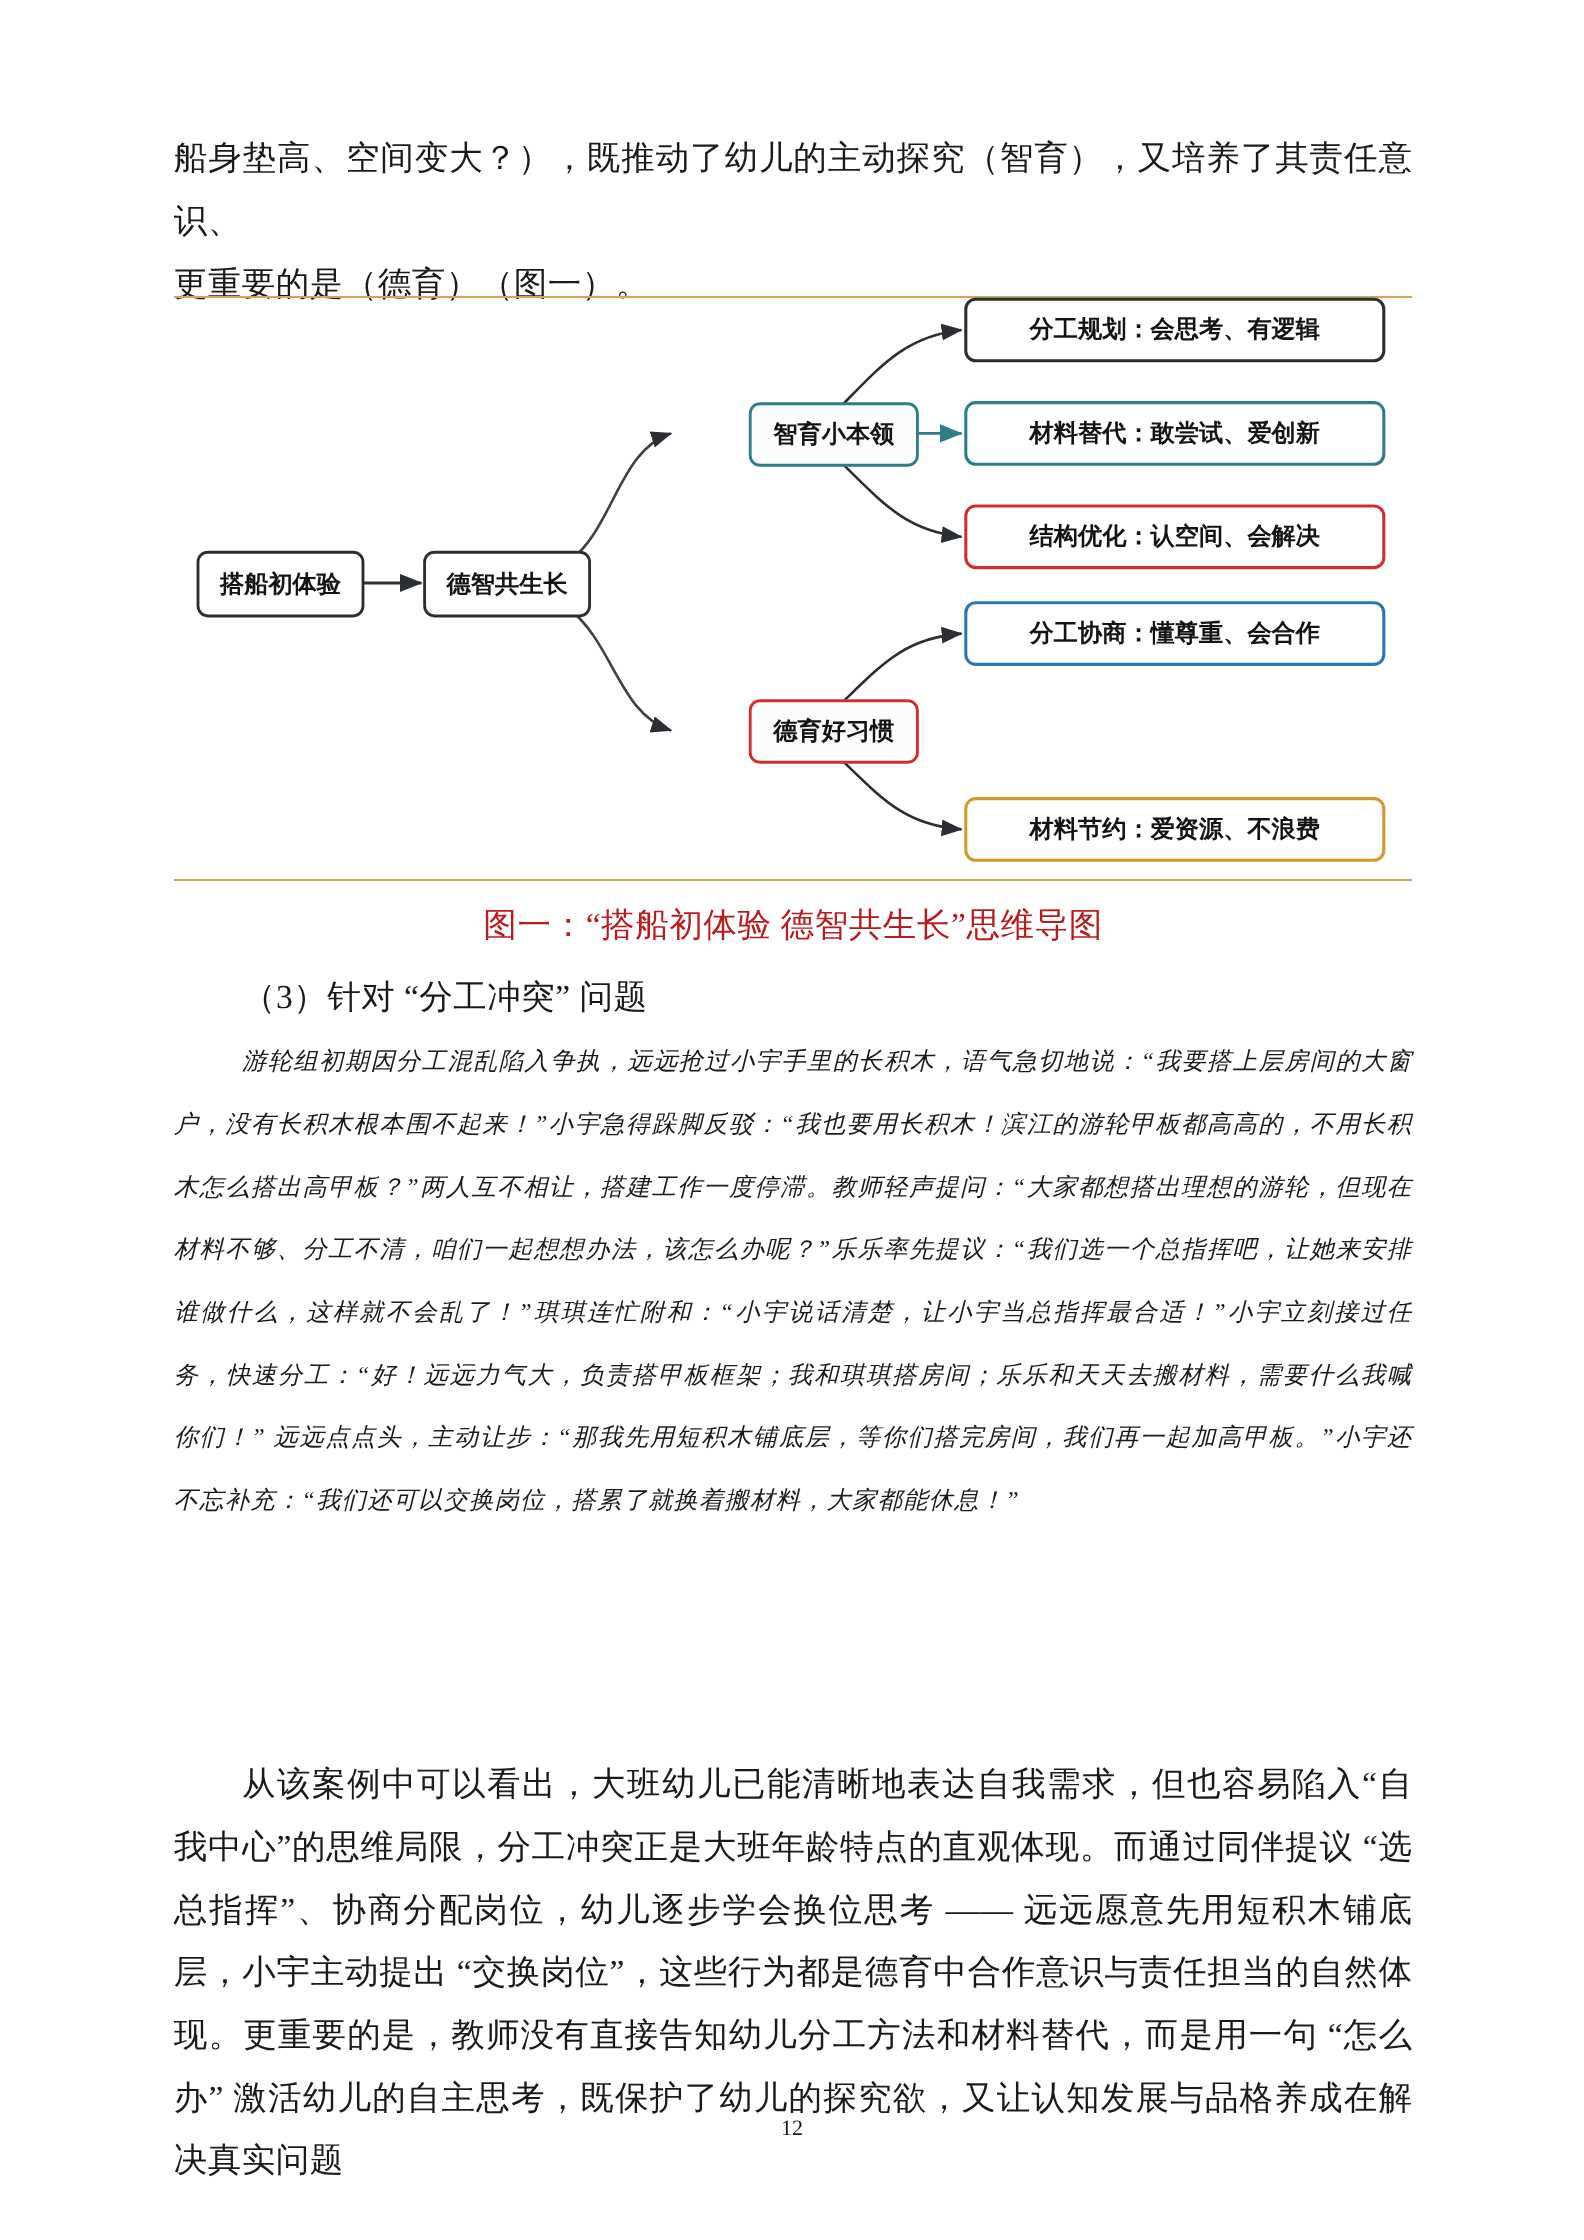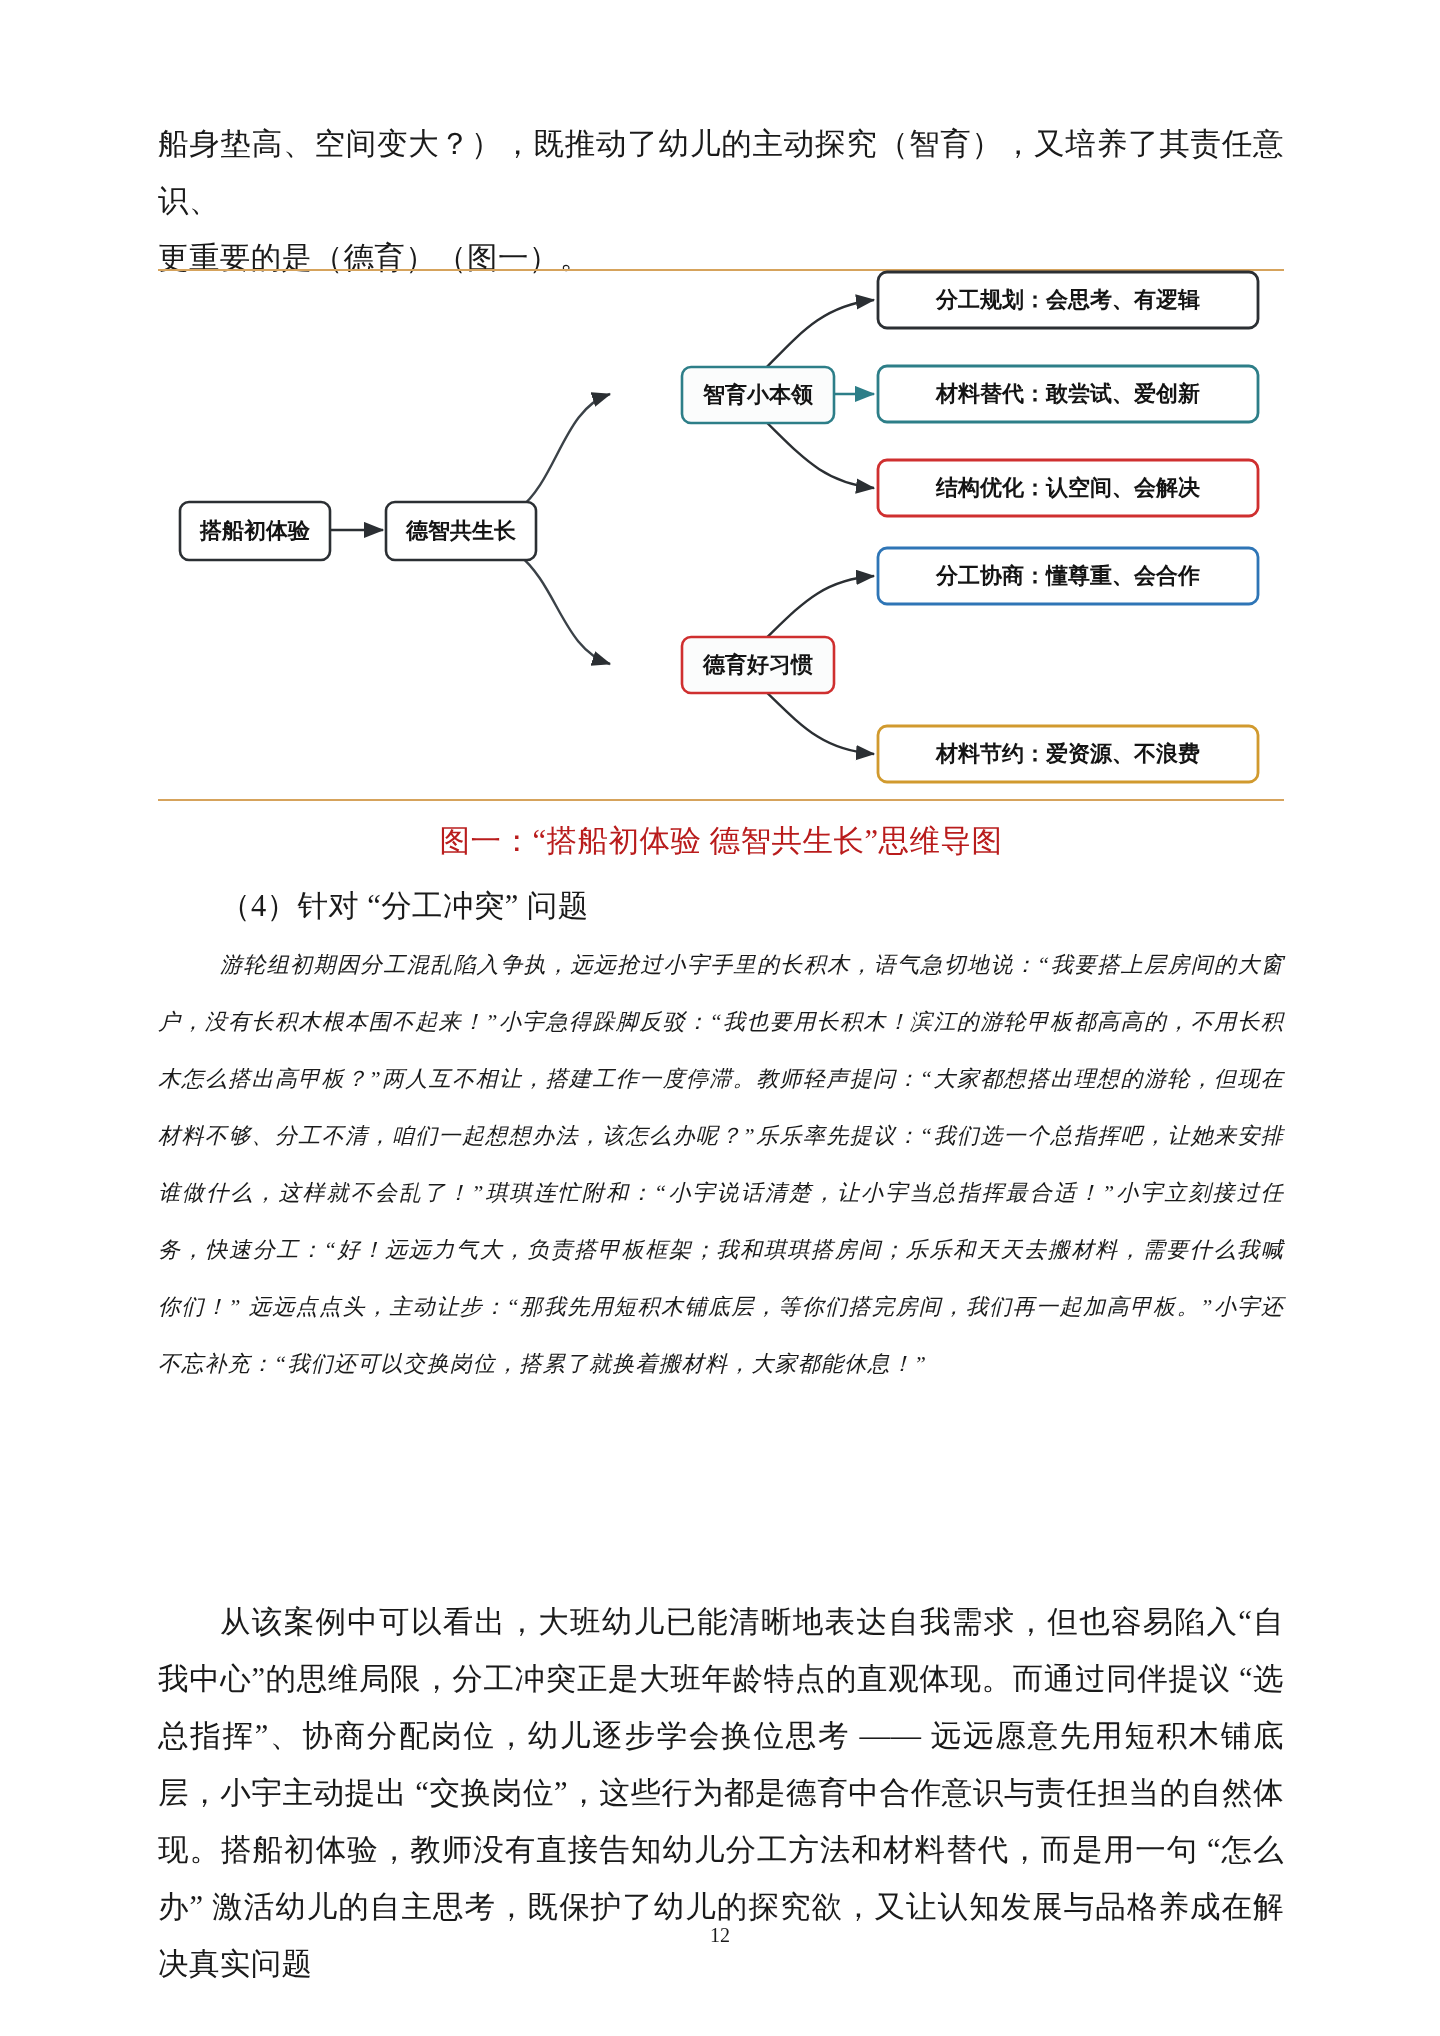--- a/index.html
+++ b/index.html
@@ -172,26 +172,26 @@
       <g>
         <rect x="720" y="462" width="380" height="56" rx="9" ry="9" fill="#ffffff" stroke="#d19a2e" stroke-width="2.8"></rect>
         <text class="node-label" x="910" y="491">材料节约：爱资源、不浪费</text>
       </g>
     </svg>
   </div>
 
   <div class="fig-caption">图一：“搭船初体验 德智共生长”思维导图</div>
 
   <div class="body-col" style="top:862px;">
-    <p class="para indent2">（4）针对 “分工冲突” 问题</p>
+    <p class="para indent2">（3）针对 “分工冲突” 问题</p>
   </div>
 
   <div class="body-col" style="top:920px;">
     <p class="para kai indent2">游轮组初期因分工混乱陷入争执，远远抢过小宇手里的长积木，语气急切地说：“我要搭上层房间的大窗户，没有长积木根本围不起来！”小宇急得跺脚反驳：“我也要用长积木！滨江的游轮甲板都高高的，不用长积木怎么搭出高甲板？”两人互不相让，搭建工作一度停滞。教师轻声提问：“大家都想搭出理想的游轮，但现在材料不够、分工不清，咱们一起想想办法，该怎么办呢？”乐乐率先提议：“我们选一个总指挥吧，让她来安排谁做什么，这样就不会乱了！”琪琪连忙附和：“小宇说话清楚，让小宇当总指挥最合适！”小宇立刻接过任务，快速分工：“好！远远力气大，负责搭甲板框架；我和琪琪搭房间；乐乐和天天去搬材料，需要什么我喊你们！” 远远点点头，主动让步：“那我先用短积木铺底层，等你们搭完房间，我们再一起加高甲板。”小宇还不忘补充：“我们还可以交换岗位，搭累了就换着搬材料，大家都能休息！”</p>
   </div>
 
   <div class="body-col" style="top:1578px;">
-    <p class="para indent2">从该案例中可以看出，大班幼儿已能清晰地表达自我需求，但也容易陷入“自我中心”的思维局限，分工冲突正是大班年龄特点的直观体现。而通过同伴提议 “选总指挥”、协商分配岗位，幼儿逐步学会换位思考 —— 远远愿意先用短积木铺底层，小宇主动提出 “交换岗位”，这些行为都是德育中合作意识与责任担当的自然体现。搭船初体验，教师没有直接告知幼儿分工方法和材料替代，而是用一句 “怎么办” 激活幼儿的自主思考，既保护了幼儿的探究欲，又让认知发展与品格养成在解决真实问题</p>
+    <p class="para indent2">从该案例中可以看出，大班幼儿已能清晰地表达自我需求，但也容易陷入“自我中心”的思维局限，分工冲突正是大班年龄特点的直观体现。而通过同伴提议 “选总指挥”、协商分配岗位，幼儿逐步学会换位思考 —— 远远愿意先用短积木铺底层，小宇主动提出 “交换岗位”，这些行为都是德育中合作意识与责任担当的自然体现。更重要的是，教师没有直接告知幼儿分工方法和材料替代，而是用一句 “怎么办” 激活幼儿的自主思考，既保护了幼儿的探究欲，又让认知发展与品格养成在解决真实问题</p>
   </div>
 
   <div class="page-number">12</div>
 
 </div>
 
 </body></html>

